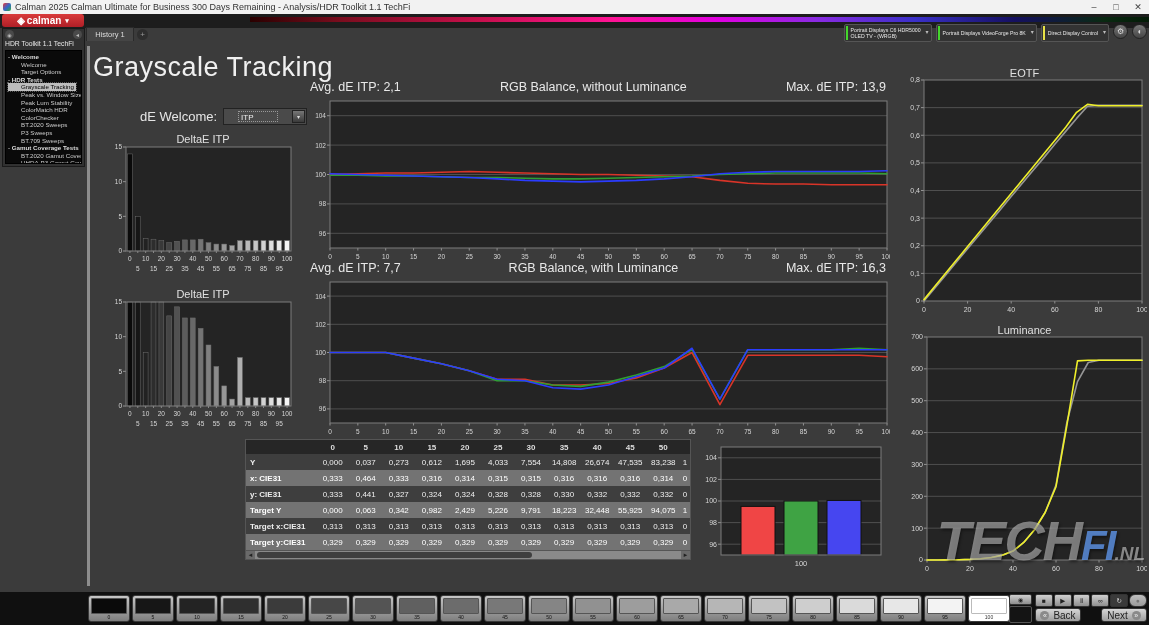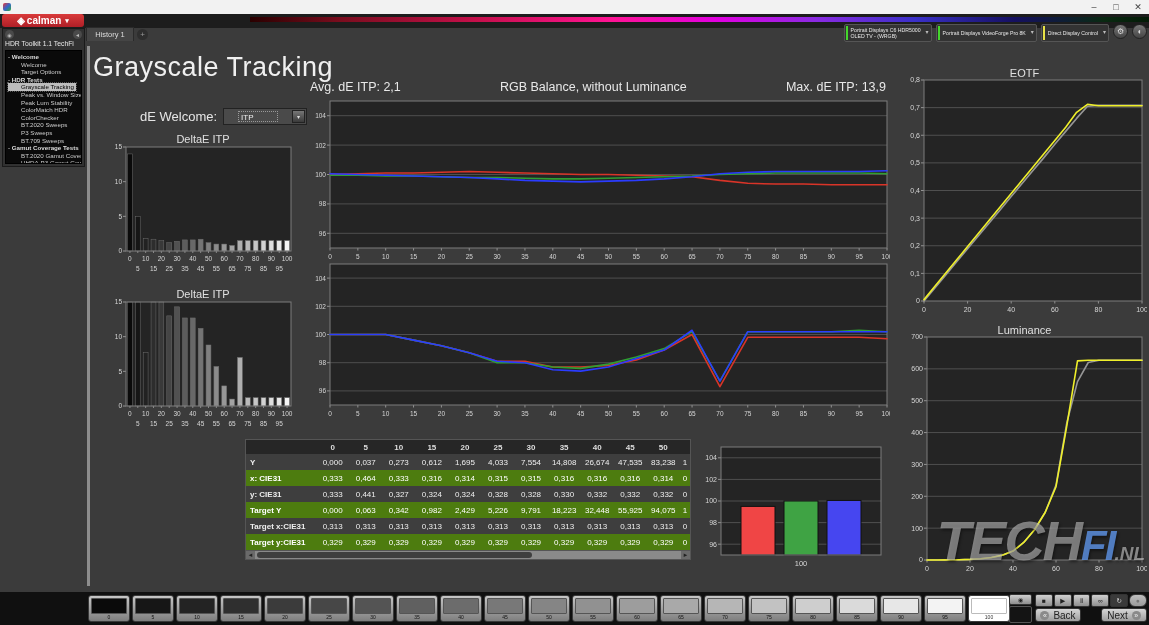--- a/index.html
+++ b/index.html
@@ -69,21 +69,21 @@
   .reading .h{font-size:12px;margin-bottom:8px;}
   .reading .v{font-size:15px;margin-bottom:10px;}
 
   
   .dtable{position:absolute;left:245px;top:439px;width:446px;background:#2a2a2a;border:1px solid #555;}
   .dtable table{border-collapse:collapse;table-layout:fixed;width:100%;}
   .dtable th,.dtable td{font-size:8px;text-align:center;padding:0;height:16px;overflow:hidden;white-space:nowrap;border:none;}
   .dtable thead th{background:#262626;color:#ddd;height:14px;font-weight:bold;}
   .dtable .rl{text-align:left;padding-left:4px;font-weight:bold;}
   .dtable tr.dark td{background:#3e3e3e;color:#eee;}
-  .dtable tr.lite td{background:#4d7c0f;color:#fff;}
+  .dtable tr.lite td{background:#737373;color:#fff;}
   .hscroll{height:9px;background:#8a8a8a;position:relative;border-top:1px solid #555;}
   .hscroll .arr{position:absolute;top:0;width:9px;height:8px;background:#6a6a6a;color:#222;font-size:6px;line-height:8px;text-align:center;cursor:pointer;}
   .hscroll .thumb{position:absolute;left:11px;top:1px;width:62%;height:6px;background:#3f3f3f;border-radius:3px;cursor:grab;}
 
   
   .watermark{position:absolute;right:4px;bottom:52px;pointer-events:none;z-index:40;font-style:italic;font-weight:bold;font-family:"DejaVu Sans",sans-serif;white-space:nowrap;text-shadow:1px 2px 3px rgba(0,0,0,0.45);}
   .wm1{font-size:56px;color:rgba(205,205,205,0.55);letter-spacing:-2px;}
   .wm2{font-size:42px;color:rgba(95,150,235,0.8);letter-spacing:-2px;}
   .wm3{font-size:19px;color:rgba(205,205,205,0.6);}
 
@@ -108,20 +108,21 @@
   .navbtn{flex:1;background:linear-gradient(#d6d6d6,#9e9e9e);border:1px solid #333;border-radius:3px;color:#222;font-size:10px;display:flex;align-items:center;justify-content:center;gap:4px;cursor:pointer;}
   .navbtn .cic{width:9px;height:9px;border-radius:50%;background:#8a8a8a;color:#f0f0f0;font-size:7px;line-height:9px;text-align:center;}
 </style>
 </head>
 <body>
 
 <div class="app">
 
   <div class="titlebar">
     <span class="appico"></span>
+    <span>Calman 2025 Calman Ultimate for Business 300 Days Remaining  - Analysis/HDR Toolkit 1.1 TechFi</span>
     <span class="wincontrols">
       <span>–</span>
       <span>□</span>
       <span>✕</span>
     </span>
   </div>
 
   <div class="appheader">
     <div class="logo">
       <span>◈</span>
@@ -411,20 +412,25 @@
         <text x="553.15" y="160.5" text-anchor="middle" font-size="6.5" fill="#d6d6d6">95</text>
         <line x1="581" x2="581" y1="150" y2="152.5" stroke="#aaa" stroke-width="0.8"></line>
         <text x="581" y="160.5" text-anchor="middle" font-size="6.5" fill="#d6d6d6">100</text>
         <rect x="24" y="3" width="557" height="147" fill="none" stroke="#7d7d7d" stroke-width="1"></rect>
         <polyline points="24,76.5 51.85,75.76500000000004 79.7,75.03000000000009 107.55,75.03000000000009 135.4,74.29499999999992 163.25,73.55999999999996 191.1,74.29499999999992 218.95,75.03000000000009 246.8,75.76500000000004 274.65,76.5 302.5,76.5 330.35,77.23499999999996 358.2,77.96999999999991 386.05,78.70500000000008 413.9,82.38000000000008 441.75,85.31999999999992 469.6,86.05500000000009 497.45,86.05500000000009 525.3,86.79000000000005 553.15,86.79000000000005 581,86.79000000000005" fill="none" stroke="#d93428" stroke-width="1.6" stroke-linejoin="round" stroke-linecap="round"></polyline>
         <polyline points="24,77.23499999999996 51.85,77.23499999999996 79.7,77.96999999999991 107.55,77.96999999999991 135.4,78.70500000000008 163.25,79.44000000000004 191.1,79.44000000000004 218.95,80.175 246.8,80.90999999999995 274.65,80.90999999999995 302.5,80.175 330.35,79.44000000000004 358.2,78.70500000000008 386.05,77.96999999999991 413.9,76.5 441.75,75.76500000000004 469.6,75.03000000000009 497.45,75.03000000000009 525.3,75.03000000000009 553.15,75.03000000000009 581,75.76500000000004" fill="none" stroke="#2f9e32" stroke-width="1.6" stroke-linejoin="round" stroke-linecap="round"></polyline>
         <polyline points="24,75.76500000000004 51.85,76.5 79.7,77.23499999999996 107.55,77.96999999999991 135.4,78.70500000000008 163.25,79.44000000000004 191.1,80.90999999999995 218.95,82.38000000000008 246.8,83.11500000000004 274.65,83.85 302.5,83.11500000000004 330.35,82.38000000000008 358.2,80.90999999999995 386.05,78.70500000000008 413.9,75.76500000000004 441.75,74.29499999999992 469.6,73.55999999999996 497.45,73.55999999999996 525.3,73.55999999999996 553.15,73.55999999999996 581,72.825" fill="none" stroke="#2b3cff" stroke-width="1.6" stroke-linejoin="round" stroke-linecap="round"></polyline>
       </svg>
   </div>
   <div class="chart rgbB">
+    <div class="c-head">
+      <span>Avg. dE ITP: 7,7</span>
+      <span>RGB Balance, with Luminance</span>
+      <span>Max. dE ITP: 16,3</span>
+    </div>
     <svg viewBox="0 0 584 158">
         <rect x="24" y="3" width="557" height="141" fill="#242424" stroke="none"></rect>
         <line x1="24" x2="581" y1="129.9" y2="129.9" stroke="#5a5a5a" stroke-width="0.8"></line>
         <line x1="21" x2="24" y1="129.9" y2="129.9" stroke="#aaa" stroke-width="0.8"></line>
         <text x="20" y="132.3" text-anchor="end" font-size="6.5" fill="#d6d6d6">96</text>
         <line x1="24" x2="581" y1="101.7" y2="101.7" stroke="#5a5a5a" stroke-width="0.8"></line>
         <line x1="21" x2="24" y1="101.7" y2="101.7" stroke="#aaa" stroke-width="0.8"></line>
         <text x="20" y="104.10000000000001" text-anchor="end" font-size="6.5" fill="#d6d6d6">98</text>
         <line x1="24" x2="581" y1="73.5" y2="73.5" stroke="#5a5a5a" stroke-width="0.8"></line>
         <line x1="21" x2="24" y1="73.5" y2="73.5" stroke="#aaa" stroke-width="0.8"></line>

